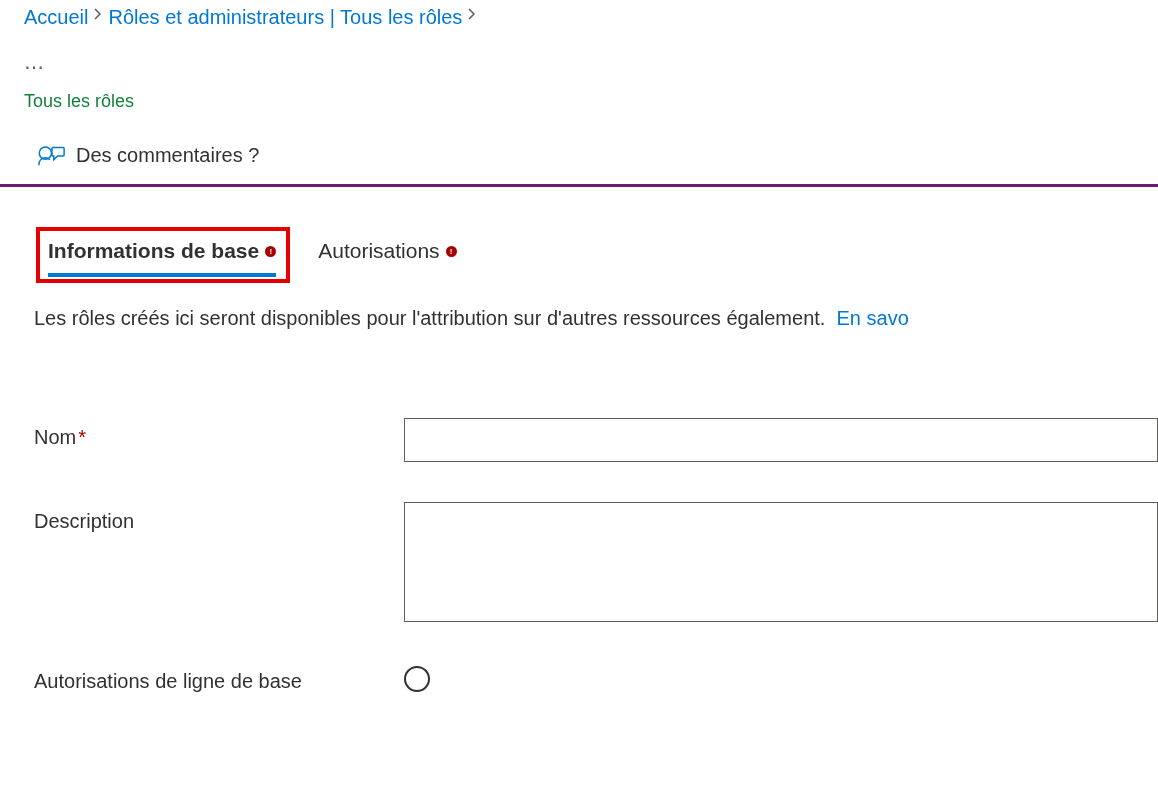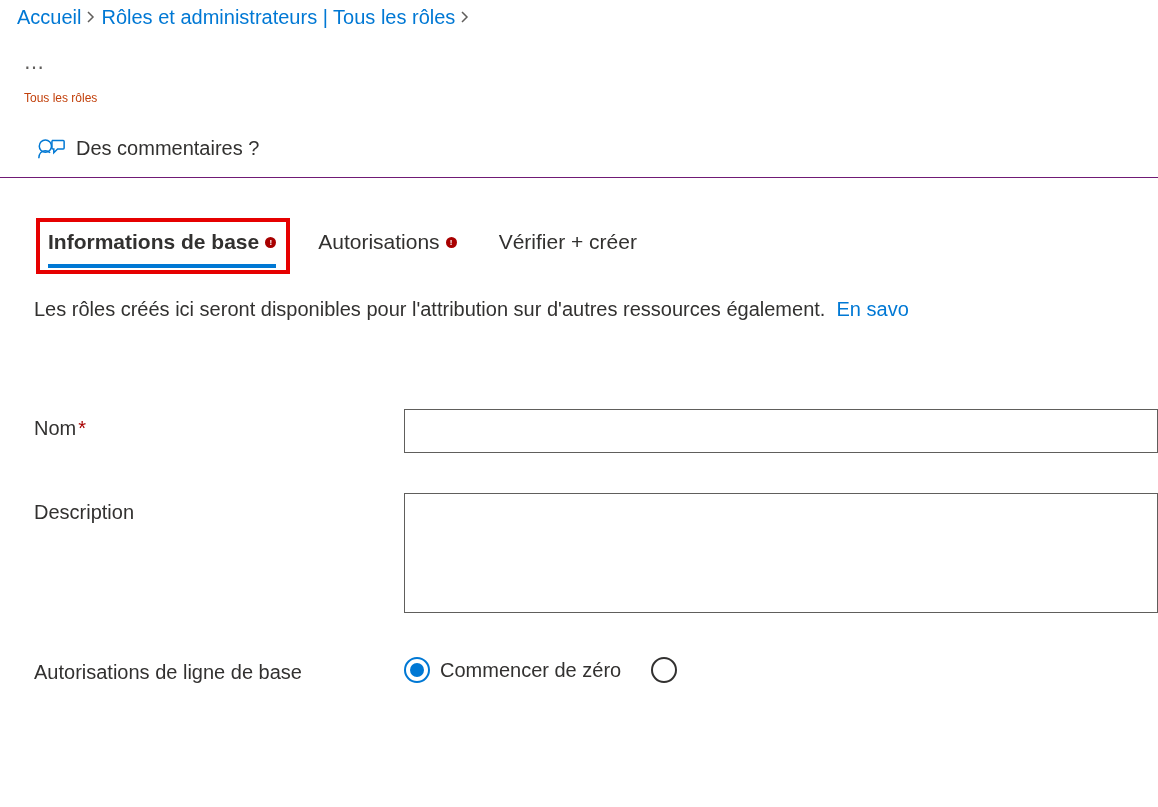--- a/index.html
+++ b/index.html
@@ -7,23 +7,22 @@
       font-family: "Segoe UI", -apple-system, BlinkMacSystemFont, sans-serif;
       font-size: 16px;
       color: #323130;
       background: #fff;
       padding: 0;
       width: 1158px;
       overflow: hidden;
     }
     .breadcrumb {
       display: flex;
-      align-items: center;
       gap: 4px;
-      padding: 6px 24px 0 17px;
+      padding: 6px 24px 0 24px;
       font-size: 20px;
       color: #0078d4;
     }
     .breadcrumb-link {
       color: #0078d4;
       cursor: pointer;
     }
     .breadcrumb-sep {
       color: #605e5c;
       font-size: 16px;
@@ -42,29 +41,29 @@
     }
     .ellipsis {
       color: #605e5c;
       font-size: 20px;
       letter-spacing: 2px;
       cursor: pointer;
       padding-bottom: 6px;
     }
     .subtitle {
       padding: 6px 20px 0 24px;
-      font-size: 12px;
-      color: #c2410c;
+      font-size: 18px;
+      color: #15803d;
     }
     .toolbar {
       display: flex;
       align-items: center;
       gap: 10px;
       padding: 28px 24px 14px 36px;
-      border-bottom: 1px solid #701a75;
+      border-bottom: 3px solid #701a75;
     }
     .feedback-icon svg {
       width: 30px;
       height: 30px;
       display: block;
     }
     .feedback-label {
       font-size: 20px;
       color: #323130;
     }
@@ -236,23 +235,20 @@
 <div class="tabs">
   <div class="tab active">
     <div class="tab-highlight"></div>
     <span>Informations de base</span>
     <span class="error-dot">!</span>
   </div>
   <div class="tab">
     <span>Autorisations</span>
     <span class="error-dot">!</span>
   </div>
-  <div class="tab">
-    <span>Vérifier + créer</span>
-  </div>
 </div>
 
 <div class="info-text">
   <span>Les rôles créés ici seront disponibles pour l'attribution sur d'autres ressources également.</span>&nbsp;&nbsp;<span class="info-link">En savo</span>
 </div>
 
 <div class="form">
   <div class="form-row">
     <div class="form-label">
       <span>Nom</span><span class="req">*</span>
@@ -262,23 +258,17 @@
 
   <div class="form-row">
     <div class="form-label">Description</div>
     <textarea class="textarea-input" style=""></textarea>
   </div>
 
   <div class="form-row" style="margin-bottom:0;">
     <div class="form-label">Autorisations de ligne de base</div>
     <div class="radio-group">
       <div class="radio-option">
-        <span class="radio-circle selected">
-          <span class="radio-inner"></span>
-        </span>
-        <span>Commencer de zéro</span>
-      </div>
-      <div class="radio-option">
         <span class="radio-circle"></span>
       </div>
     </div>
   </div>
 </div>
 
 </body></html>

